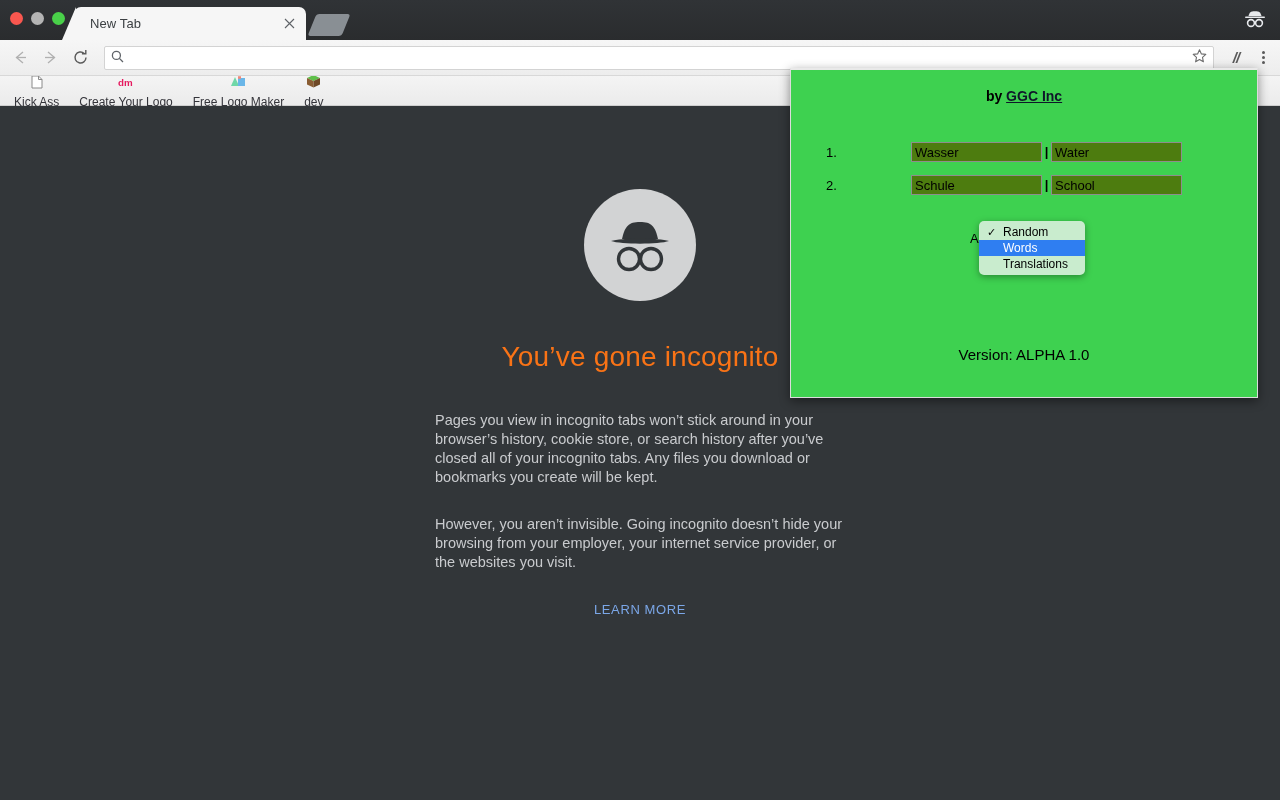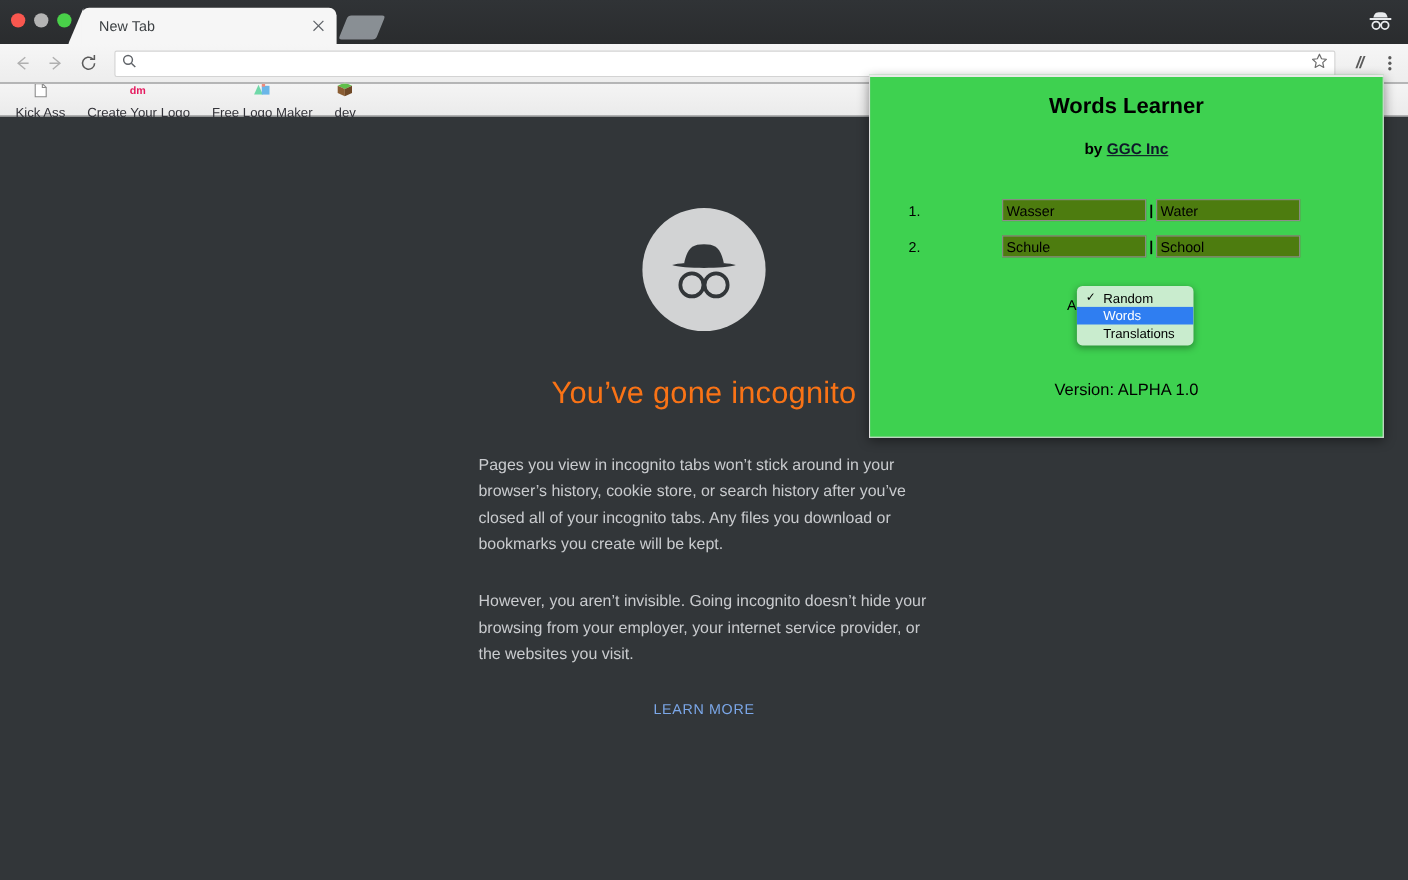--- a/index.html
+++ b/index.html
@@ -202,21 +202,21 @@
   .ntp h1 {
     margin: 0 0 38px;
     font-size: 28px;
     font-weight: 400;
     color: #f97316;
     letter-spacing: .2px;
   }
   .ntp p {
     margin: 0 0 28px;
     font-size: 14.5px;
-    line-height: 24px;
+    line-height: 19px;
     color: #c9cbce;
     text-align: left;
   }
   .learn-more {
     display: inline-block;
     margin-top: 2px;
     font-size: 13px;
     font-weight: 500;
     letter-spacing: .6px;
     color: #7ba7e8;
@@ -481,21 +481,20 @@
 
       <p>Pages you view in incognito tabs won’t stick around in your browser’s history, cookie store, or search history after you’ve closed all of your incognito tabs. Any files you download or bookmarks you create will be kept.</p>
       <p>However, you aren’t invisible. Going incognito doesn’t hide your browsing from your employer, your internet service provider, or the websites you visit.</p>
 
       <a class="learn-more" href="#">LEARN MORE</a>
     </div>
   </div>
 
   <div class="popup">
 
-    <h2 class="popup-title">Words Learner</h2>
 
     <p class="popup-by">
       <span>by</span>
       <a href="#">GGC Inc</a>
     </p>
 
     <div class="rows">
 
       <div class="row">
         <span class="row-num">1.</span>

